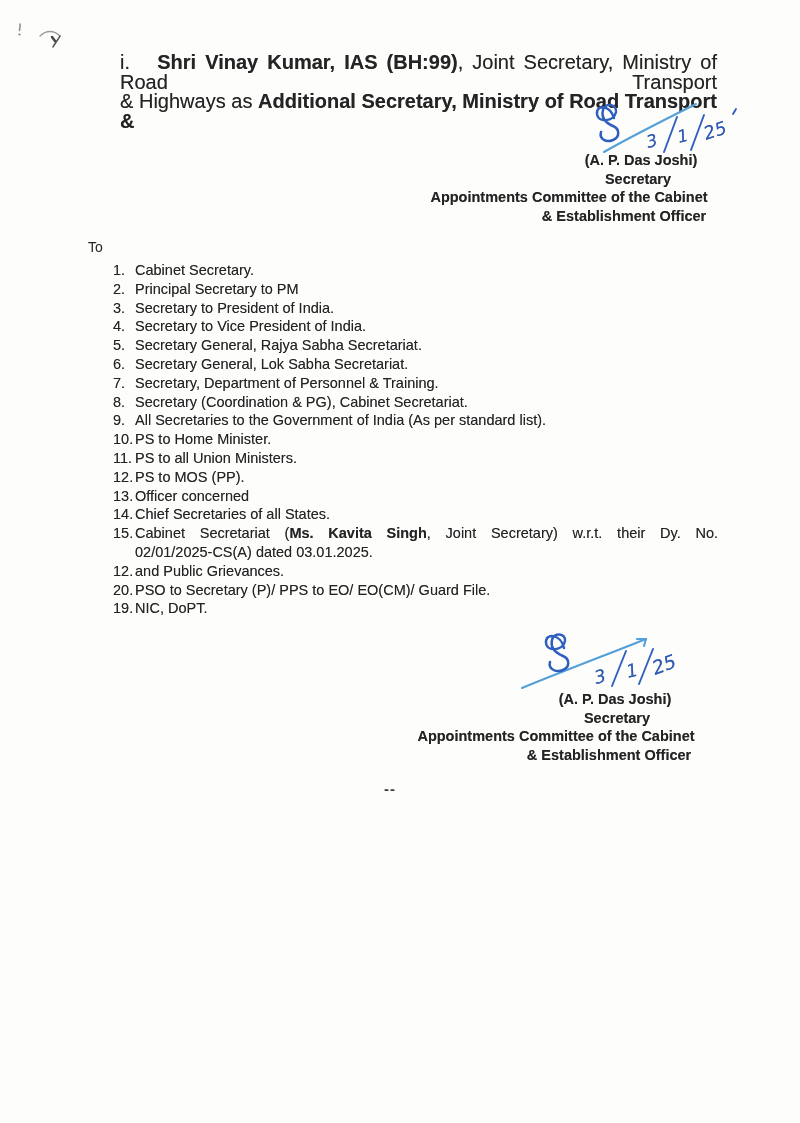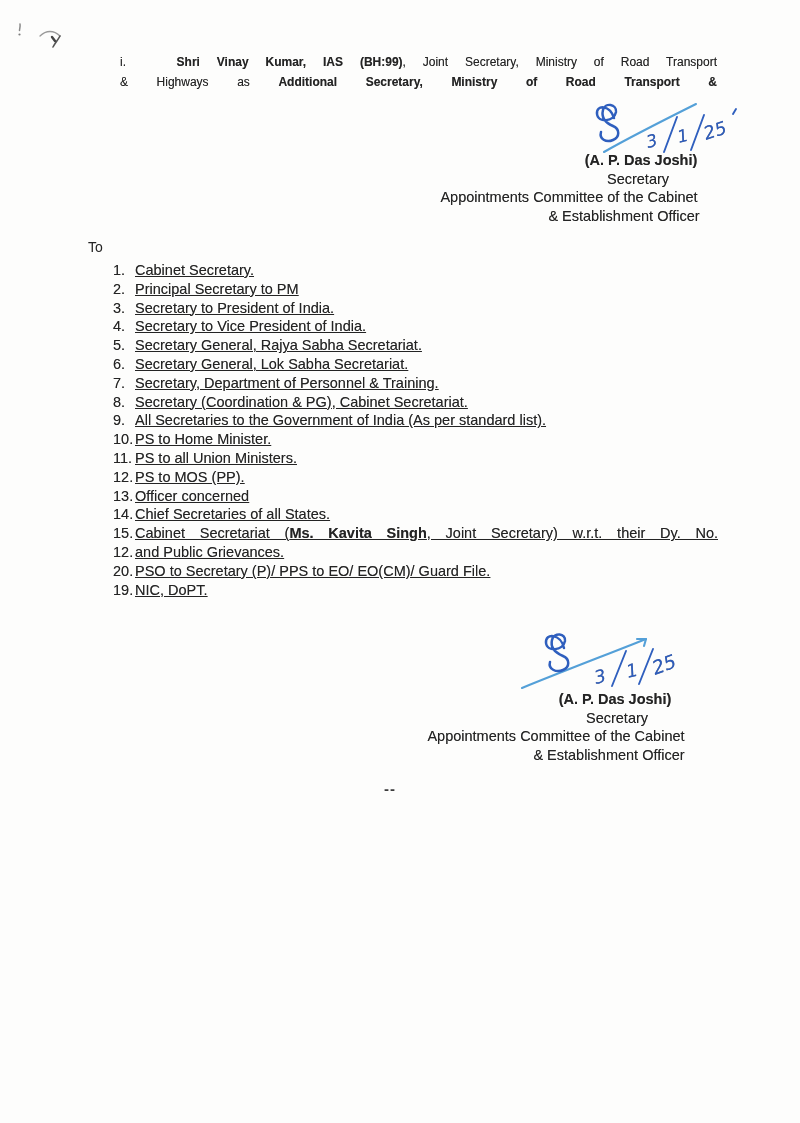--- a/index.html
+++ b/index.html
@@ -9,40 +9,40 @@
     font-family:"Liberation Sans",sans-serif;
     overflow:hidden;
   }
   .b{font-weight:700;}
   .line{display:block;}
   .line.just{text-align:justify;text-align-last:justify;}
 
   
   .appt{
     position:absolute;left:120px;top:53px;width:597px;
-    font-size:12px;line-height:19.6px;
+    font-size:20px;line-height:19.6px;
     text-shadow:0 0 .4px rgba(20,20,20,.45);
   }
 
   
   .to-label{position:absolute;left:88px;top:239px;font-size:14px;}
   .dlist{
     position:absolute;left:113px;top:261px;width:605px;
     font-size:14.5px;line-height:18.8px;
     text-shadow:0 0 .4px rgba(20,20,20,.45);
   }
   .row{display:flex;align-items:flex-start;}
   .row .num{flex:0 0 22px;}
-  .row .txt{flex:1 1 auto;width:582px;text-decoration:underline;}
+  .row .txt{flex:1 1 auto;width:582px;}
 
   
   .sigblock{position:absolute;font-size:14.5px;text-shadow:0 0 .4px rgba(20,20,20,.45);}
   .sig1{left:400px;top:100px;width:360px;height:135px;}
   .sig2{left:390px;top:628px;width:370px;height:145px;}
-  .sig-line{position:absolute;transform:translateX(-50%);white-space:nowrap;}
+  .sig-line{position:absolute;transform:translateX(-50%);white-space:nowrap;font-weight:bold;}
   .sig-line.name{font-weight:700;text-align:center;}
   .sig1 .sigart{position:absolute;left:190px;top:0px;}
   .sig1 .name {left:241px;top:52px;}
   .sig1 .title{left:238px;top:71px;}
   .sig1 .org1 {left:169px;top:89px;}
   .sig1 .org2 {left:224px;top:108px;}
   .sig2 .sigart{position:absolute;left:126px;top:2px;}
   .sig2 .name {left:225px;top:63px;}
   .sig2 .title{left:227px;top:82px;}
   .sig2 .org1 {left:166px;top:100px;}
@@ -181,20 +181,21 @@
       <div class="row">
         <span class="num">14.</span>
         <div class="txt">
           <div class="line"><span>Chief Secretaries of all States.</span></div>
         </div>
       </div>
       <div class="row">
         <span class="num">15.</span>
         <div class="txt">
           <div class="line just"><span>Cabinet Secretariat (</span><span class="b">Ms. Kavita Singh</span><span>, Joint Secretary) w.r.t. their Dy. No.</span></div>
+          <div class="line"><span>02/01/2025-CS(A) dated 03.01.2025.</span></div>
         </div>
       </div>
       <div class="row">
         <span class="num">12.</span>
         <div class="txt">
           <div class="line"><span>and Public Grievances.</span></div>
         </div>
       </div>
       <div class="row">
         <span class="num">20.</span>

